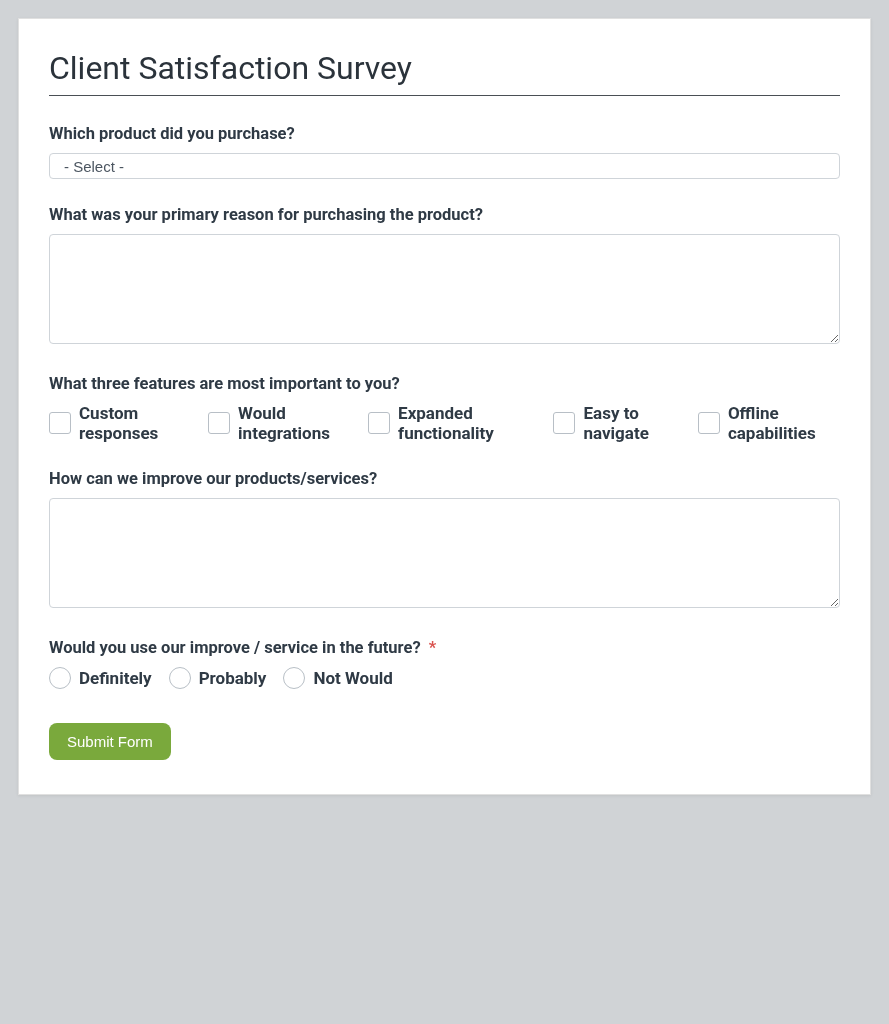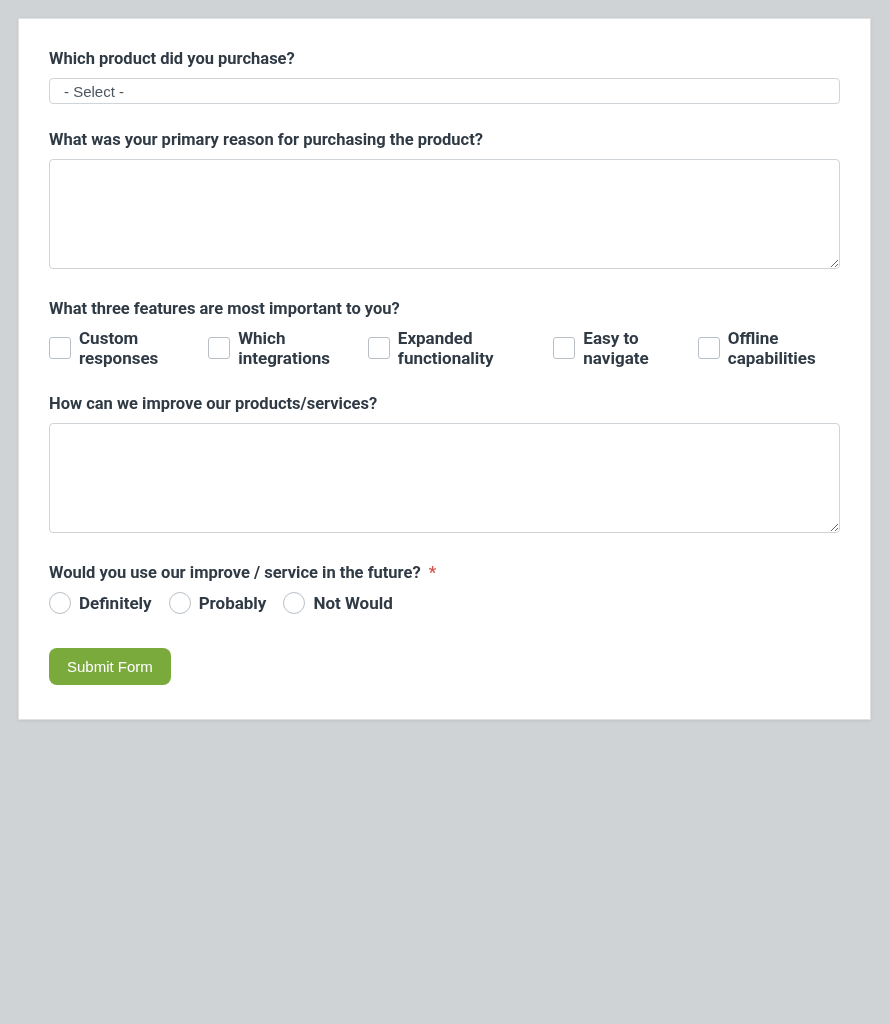--- a/index.html
+++ b/index.html
@@ -112,20 +112,21 @@
       font-size: 15px;
       cursor: pointer;
       margin-top: 8px;
     }
   </style>
 </head>
 <body>
 
 <div class="form-container">
 
+  <h1 class="form-title">Client Satisfaction Survey</h1>
 
   
   <div class="form-group">
     <label class="form-label">Which product did you purchase?</label>
     <div class="select-wrapper">
       <select class="select-field">
         <option>- Select -</option>
       </select>
       
     </div>
@@ -140,21 +141,21 @@
   
   <div class="form-group">
     <label class="form-label">What three features are most important to you?</label>
     <div class="option-list">
       <div class="option-item">
         <span class="checkbox-box"></span>
         <span class="option-label">Custom responses</span>
       </div>
       <div class="option-item">
         <span class="checkbox-box"></span>
-        <span class="option-label">Which integrations</span>
+        <span class="option-label">Would integrations</span>
       </div>
       <div class="option-item">
         <span class="checkbox-box"></span>
         <span class="option-label">Expanded functionality</span>
       </div>
       <div class="option-item">
         <span class="checkbox-box"></span>
         <span class="option-label">Easy to navigate</span>
       </div>
       <div class="option-item">

